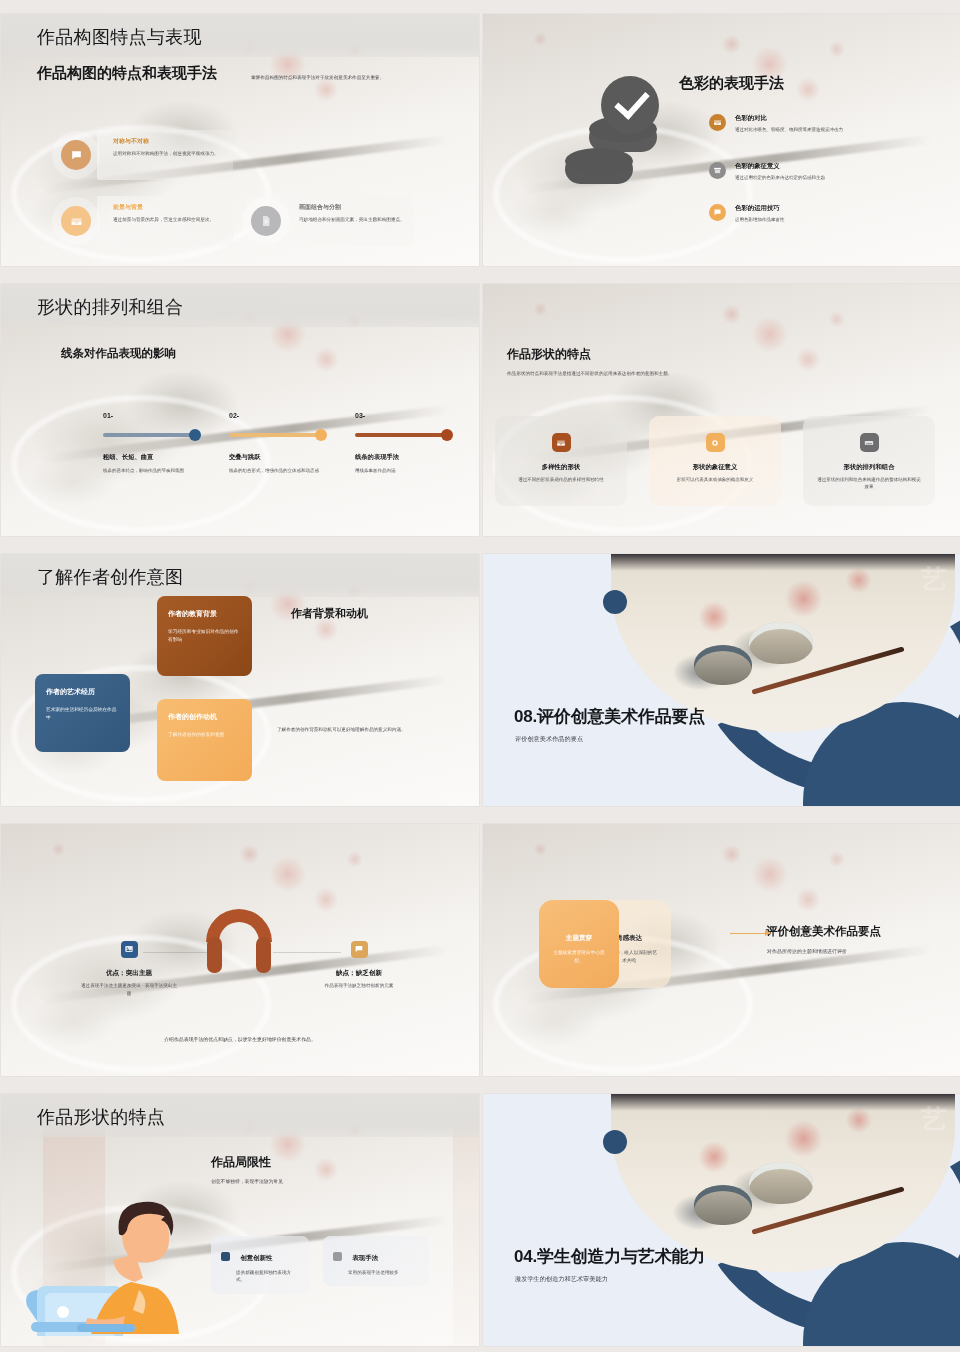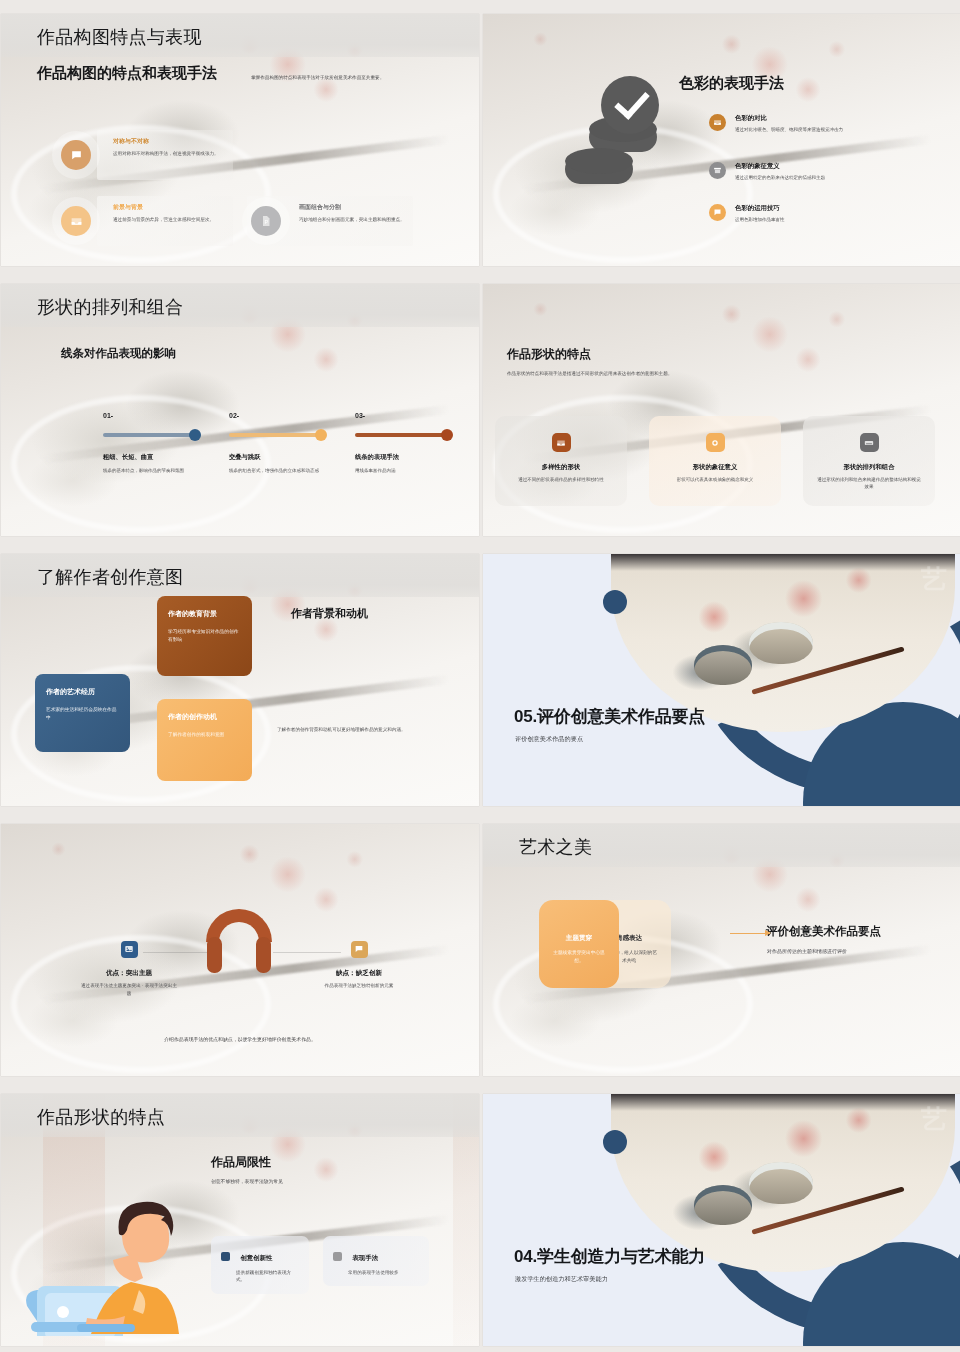--- a/index.html
+++ b/index.html
@@ -482,21 +482,21 @@
   <div class="slide sec">
     <div class="sec-arc"></div>
     <div class="sec-blob"></div>
     <div class="sec-photo">
       <div class="bowl1"></div>
       <div class="bowl2"></div>
       <div class="brush"></div>
     </div>
     <div class="sec-wm">艺</div>
     <div class="sec-dot"></div>
-    <div class="sec-num">05.评价创意美术作品要点</div>
+    <div class="sec-num">08.评价创意美术作品要点</div>
     <div class="sec-sub">评价创意美术作品的要点</div>
   </div>
 
   <div class="slide">
     <div class="bg"></div>
 
     <div class="s7-line" style="left:142px;width:68px;"></div>
     <div class="s7-line" style="left:272px;width:68px;"></div>
 
     <div class="headphone">
@@ -525,23 +525,20 @@
       </div>
       <div class="s7-tt">缺点：缺乏创新</div>
       <div class="s7-td">作品表现手法缺乏独特创新的元素</div>
     </div>
 
     <div class="body-txt s7-foot">介绍作品表现手法的优点和缺点，以便学生更好地评价创意美术作品。</div>
   </div>
 
   <div class="slide">
     <div class="bg"></div>
-    <div class="hdr">
-      <div class="hdr-title">艺术之美</div>
-    </div>
 
     <div class="s8-card" style="left:104px;top:76px;width:84px;height:88px;background:rgba(249,233,212,.70);padding-top:34px;">
       <div class="s8-tt" style="color:#2b2b2d;">情感表达</div>
       <div class="s8-td" style="color:#4a4a4c;padding:0 12px;">情感充沛，给人以深刻的艺术共鸣</div>
     </div>
 
     <div class="s8-card" style="left:56px;top:76px;width:80px;height:88px;background:linear-gradient(150deg,#f8be78,#f2ab5c);padding-top:34px;z-index:6;">
       <div class="s8-tt" style="color:#ffffff;">主题贯穿</div>
       <div class="s8-td" style="color:rgba(255,255,255,.88);padding:0 10px;">主题线索贯穿突出中心思想。</div>
     </div>

